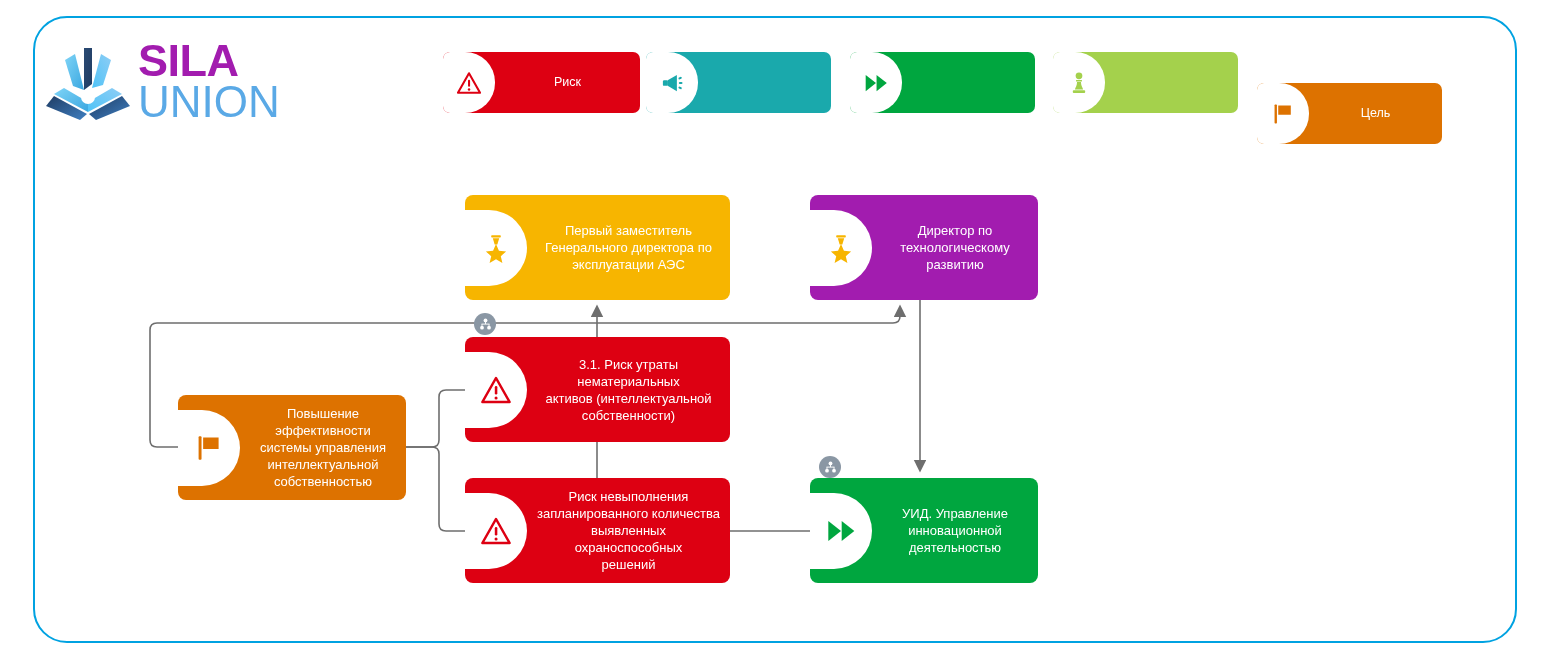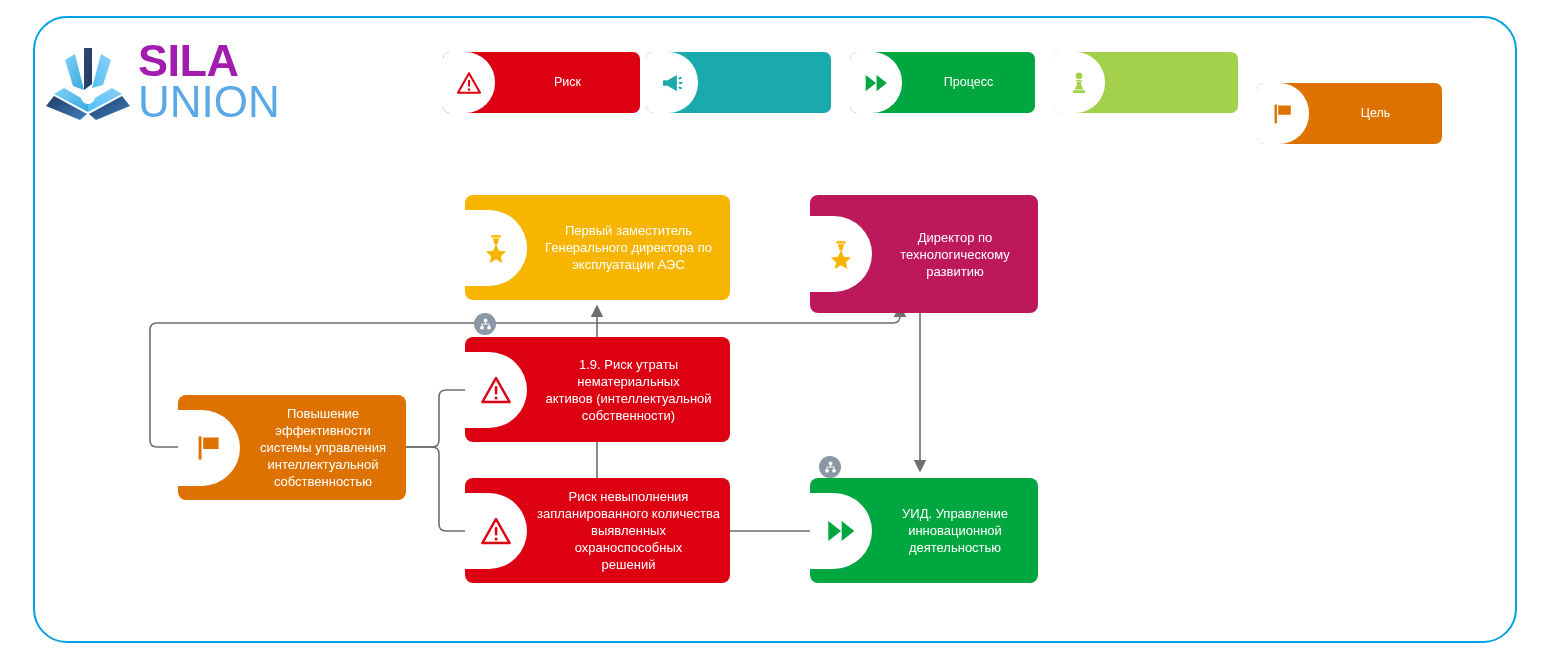--- a/index.html
+++ b/index.html
@@ -248,21 +248,20 @@
           </svg>
         </div>
       </div>
       <div class="chip" style="left: 850px; top: 52px; width: 185px; background: rgb(0, 166, 63);">
         <div class="chip-icon">
           <svg width="26" height="26" viewBox="0 0 24 24" aria-hidden="true">
             <path d="M2.5 4.5 L12 12 L2.5 19.5 Z" fill="#00a63f"></path>
             <path d="M12.5 4.5 L22 12 L12.5 19.5 Z" fill="#00a63f"></path>
           </svg>
         </div>
-        <div class="chip-label">Процесс</div>
       </div>
       <div class="chip" style="left: 1053px; top: 52px; width: 185px; background: rgb(164, 209, 76);">
         <div class="chip-icon">
           <svg width="26" height="26" viewBox="0 0 24 24" aria-hidden="true">
             <circle cx="12" cy="5.4" r="3.1" fill="#a4d14c"></circle>
             <path d="M9.3 9.2 h5.4 v1.5 h-5.4 z" fill="#a4d14c"></path>
             <path d="M10.2 11 C10.2 14.4 8.6 16.2 8.2 18 h7.6 C15.4 16.2 13.8 14.4 13.8 11 Z" fill="#a4d14c"></path>
             <rect x="6.3" y="18.6" width="11.4" height="2.6" rx="0.8" fill="#a4d14c"></rect>
           </svg>
         </div>
@@ -307,40 +306,40 @@
           <svg width="32" height="32" viewBox="0 0 24 24" aria-hidden="true">
             <rect x="8.4" y="2.4" width="7.2" height="1.7" rx="0.6" fill="#f7b500"></rect>
             <path d="M9.6 4.6 L14.4 4.6 L13 9.4 L11 9.4 Z" fill="#f7b500"></path>
             <path d="M12 9 L14.2 14 L19.6 14.6 L15.6 18.1 L16.8 23.2 L12 20.4 L7.2 23.2 L8.4 18.1 L4.4 14.6 L9.8 14 Z" fill="#f7b500"></path>
           </svg>
         </div>
         <div class="node-label">Первый заместитель
 Генерального директора по
 эксплуатации АЭС</div>
       </div>
-      <div class="node" style="left: 810px; top: 195px; width: 228px; height: 118px; background: #be185d;">
+      <div class="node" style="left: 810px; top: 195px; width: 228px; height: 105px; background: #a21caf;">
         <div class="node-icon">
           <svg width="32" height="32" viewBox="0 0 24 24" aria-hidden="true">
             <rect x="8.4" y="2.4" width="7.2" height="1.7" rx="0.6" fill="#f7b500"></rect>
             <path d="M9.6 4.6 L14.4 4.6 L13 9.4 L11 9.4 Z" fill="#f7b500"></path>
             <path d="M12 9 L14.2 14 L19.6 14.6 L15.6 18.1 L16.8 23.2 L12 20.4 L7.2 23.2 L8.4 18.1 L4.4 14.6 L9.8 14 Z" fill="#f7b500"></path>
           </svg>
         </div>
         <div class="node-label">Директор по
 технологическому развитию</div>
       </div>
       <div class="node" style="left: 465px; top: 337px; width: 265px; height: 105px; background: rgb(221, 0, 18);">
         <div class="node-icon">
           <svg width="32" height="32" viewBox="0 0 24 24" aria-hidden="true">
             <path d="M12 3 L22.2 21 L1.8 21 Z" fill="none" stroke="#dd0012" stroke-width="1.9" stroke-linejoin="round"></path>
             <rect x="11.1" y="9" width="1.9" height="6.4" rx="0.9" fill="#dd0012"></rect>
             <circle cx="12.05" cy="18" r="1.15" fill="#dd0012"></circle>
           </svg>
         </div>
-        <div class="node-label">1.9. Риск утраты нематериальных
+        <div class="node-label">3.1. Риск утраты нематериальных
 активов (интеллектуальной
 собственности)</div>
       </div>
       <div class="node" style="left: 465px; top: 478px; width: 265px; height: 105px; background: rgb(221, 0, 18);">
         <div class="node-icon">
           <svg width="32" height="32" viewBox="0 0 24 24" aria-hidden="true">
             <path d="M12 3 L22.2 21 L1.8 21 Z" fill="none" stroke="#dd0012" stroke-width="1.9" stroke-linejoin="round"></path>
             <rect x="11.1" y="9" width="1.9" height="6.4" rx="0.9" fill="#dd0012"></rect>
             <circle cx="12.05" cy="18" r="1.15" fill="#dd0012"></circle>
           </svg>

